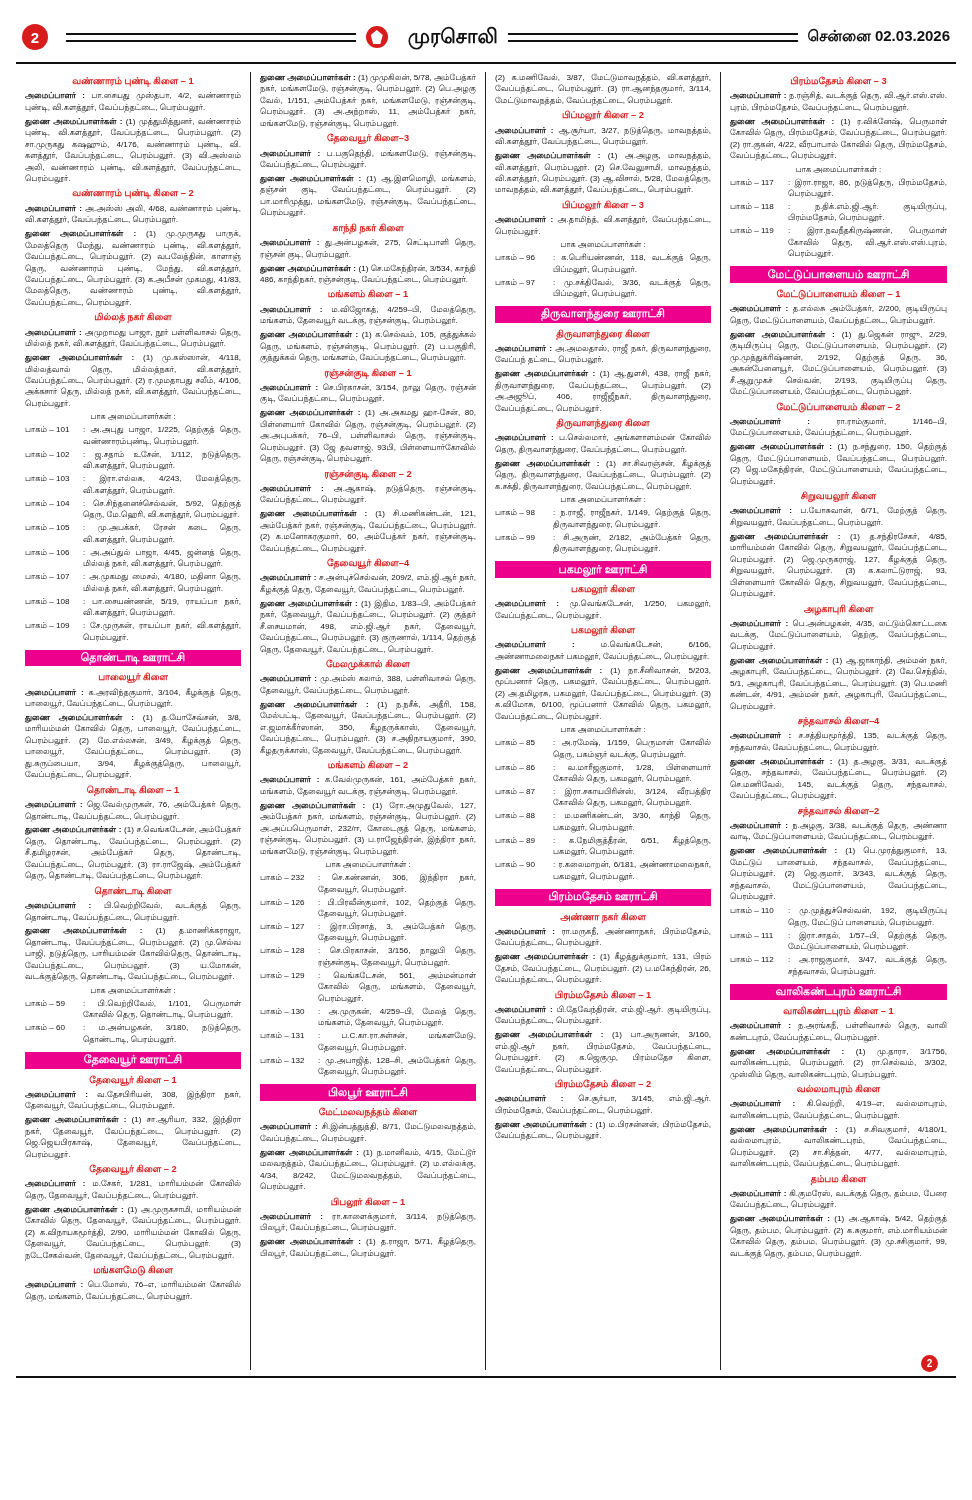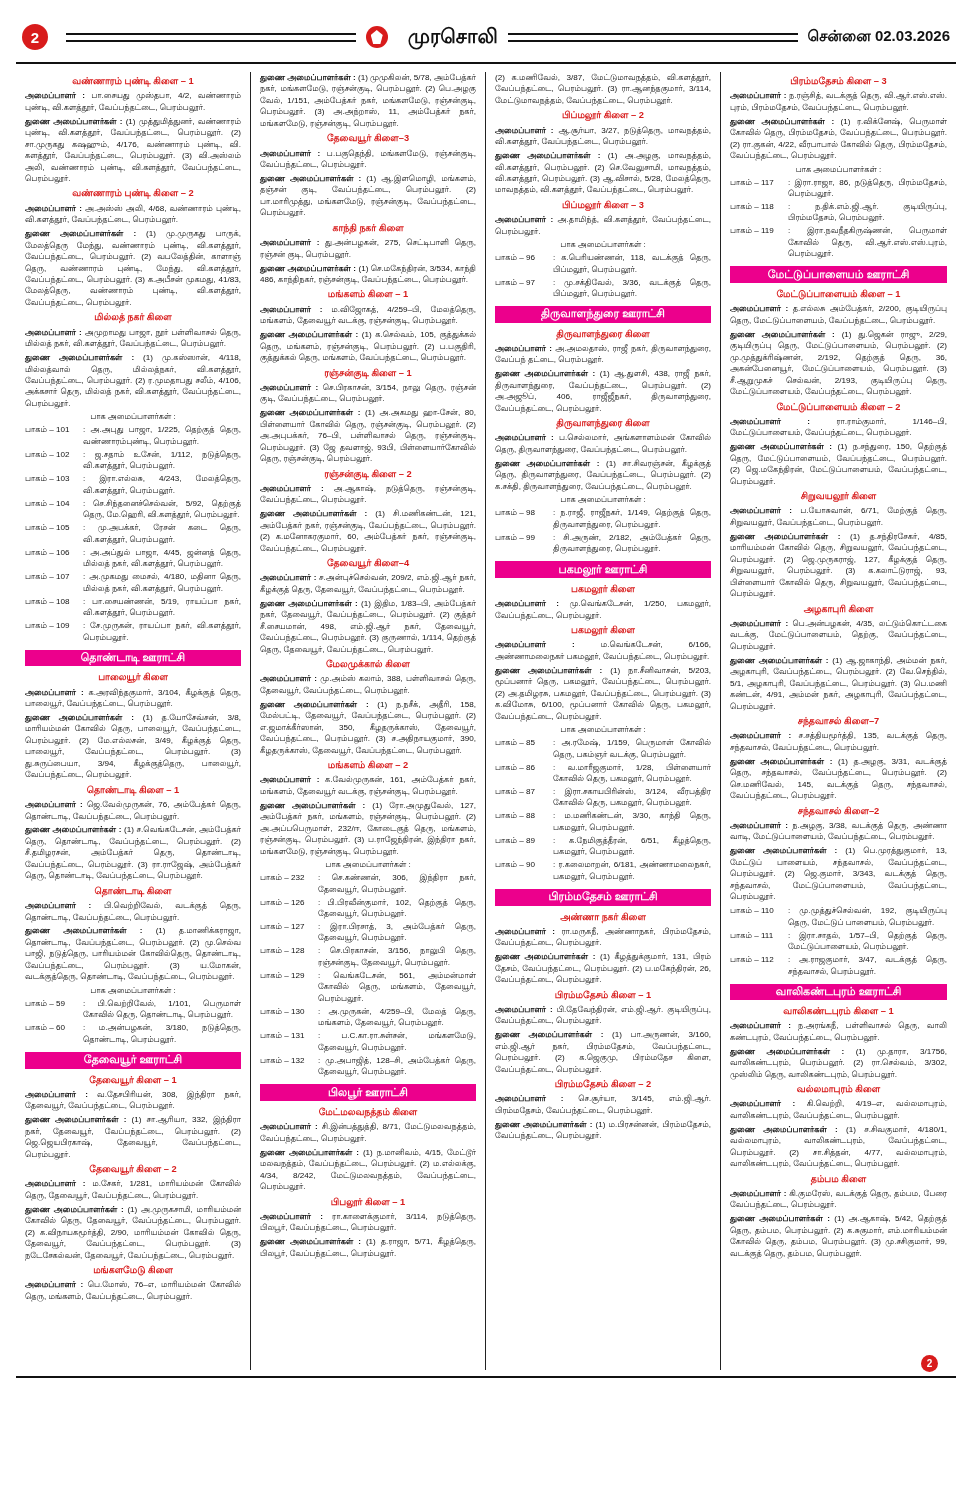--- a/index.html
+++ b/index.html
@@ -398,21 +398,21 @@
           <div class="sub"><b>துணை அமைப்பாளர்கள் :</b> (1) து.ஜெகன் ராஜு, 2/29, குடியிருப்பு தெரு, மேட்டுப்பாளையம், பெரம்பலூர். (2) மு.முத்துக்ரிஷ்ணன், 2/192, தெற்குத் தெரு, 36, அகன்பேனையூர், மேட்டுப்பாளையம், பெரம்பலூர். (3) சீ.ஆறுமுகச் செல்வன், 2/193, குடியிருப்பு தெரு, மேட்டுப்பாளையம், வேப்பந்தட்டை, பெரம்பலூர்.</div>
           <div class="hdr">மேட்டுப்பாளையம் கிளை – 2</div>
           <div class="sub"><b>அமைப்பாளர் :</b> ரா.ராம்குமார், 1/146–பி, மேட்டுப்பாளையம், வேப்பந்தட்டை, பெரம்பலூர்.</div>
           <div class="sub"><b>துணை அமைப்பாளர்கள் :</b> (1) ந.சந்துரை, 150, தெற்குத் தெரு, மேட்டுப்பாளையம், வேப்பந்தட்டை, பெரம்பலூர். (2) ஜெ.மகேந்திரன், மேட்டுப்பாளையம், வேப்பந்தட்டை, பெரம்பலூர்.</div>
           <div class="hdr">சிறுவயலூர் கிளை</div>
           <div class="sub"><b>அமைப்பாளர் :</b> ப.யோசுவான், 6/71, மேற்குத் தெரு, சிறுவயலூர், வேப்பந்தட்டை, பெரம்பலூர்.</div>
           <div class="sub"><b>துணை அமைப்பாளர்கள் :</b> (1) த.சந்திரசேகர், 4/85, மாரியம்மன் கோவில் தெரு, சிறுவயலூர், வேப்பந்தட்டை, பெரம்பலூர். (2) ஜெ.முருகராஜ், 127, கீழக்குத் தெரு, சிறுவயலூர், பெரம்பலூர். (3) க.கலாட்டுராஜ், 93, பிள்ளையார் கோவில் தெரு, சிறுவயலூர், வேப்பந்தட்டை, பெரம்பலூர்.</div>
           <div class="hdr">அழகாபுரி கிளை</div>
           <div class="sub"><b>அமைப்பாளர் :</b> பெ.அன்பழகன், 4/35, லட்டும்கொட்டகை வடக்கு, மேட்டுப்பாளையம், தெற்கு, வேப்பந்தட்டை, பெரம்பலூர்.</div>
           <div class="sub"><b>துணை அமைப்பாளர்கள் :</b> (1) ஆ.ஜாகாந்தி, அம்மன் நகர், அழகாபுரி, வேப்பந்தட்டை, பெரம்பலூர். (2) வே.செந்தில், 5/1, அழகாபுரி, வேப்பந்தட்டை, பெரம்பலூர். (3) பெ.மணி கண்டன், 4/91, அம்மன் நகர், அழகாபுரி, வேப்பந்தட்டை, பெரம்பலூர்.</div>
-          <div class="hdr">சந்தவாசல் கிளை–7</div>
+          <div class="hdr">சந்தவாசல் கிளை–4</div>
           <div class="sub"><b>அமைப்பாளர் :</b> ச.சத்தியமூர்த்தி, 135, வடக்குத் தெரு, சந்தவாசல், வேப்பந்தட்டை, பெரம்பலூர்.</div>
           <div class="sub"><b>துணை அமைப்பாளர்கள் :</b> (1) த.அழகு, 3/31, வடக்குத் தெரு, சந்தவாசல், வேப்பந்தட்டை, பெரம்பலூர். (2) செ.மணிவேல், 145, வடக்குத் தெரு, சந்தவாசல், வேப்பந்தட்டை, பெரம்பலூர்.</div>
           <div class="hdr">சந்தவாசல் கிளை–2</div>
           <div class="sub"><b>அமைப்பாளர் :</b> ந.அழகு, 3/38, வடக்குத் தெரு, அண்ணா வாடி, மேட்டுப்பாளையம், வேப்பந்தட்டை, பெரம்பலூர்.</div>
           <div class="sub"><b>துணை அமைப்பாளர்கள் :</b> (1) பெ.முரத்துகுமார், 13, மேட்டுப் பாளையம், சந்தவாசல், வேப்பந்தட்டை, பெரம்பலூர். (2) ஜெ.குமார், 3/343, வடக்குத் தெரு, சந்தவாசல், மேட்டுப்பாளையம், வேப்பந்தட்டை, பெரம்பலூர்.</div>
           <div class="pak">
             <div class="k">பாகம் – 110</div>
             <div class="v">: மு.முத்துச்செல்வன், 192, குடியிருப்பு தெரு, மேட்டுப் பாளையம், பெரம்பலூர்.</div>
           </div>
           <div class="pak">

